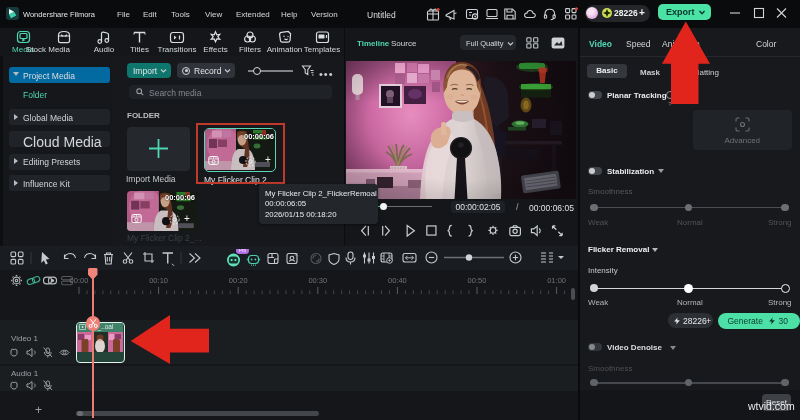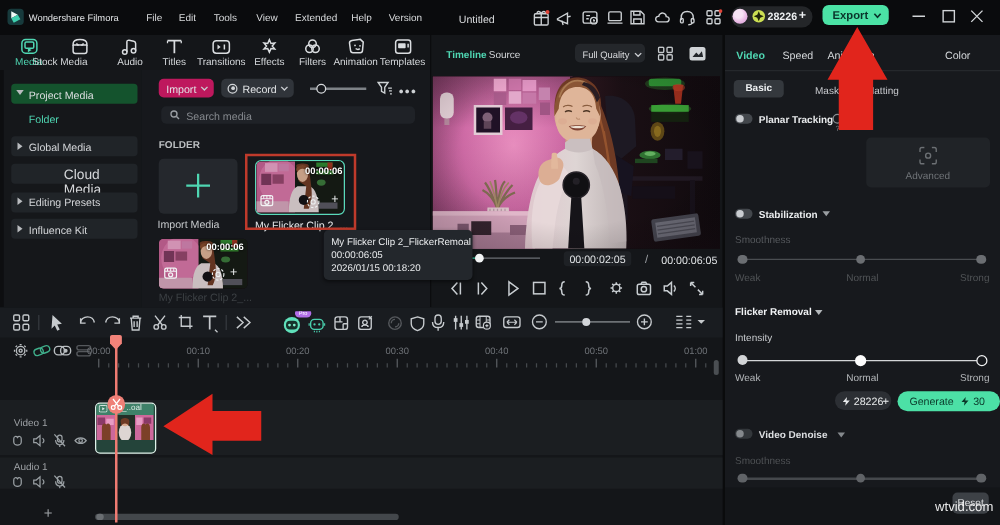--- a/index.html
+++ b/index.html
@@ -199,48 +199,48 @@
     <div class="abs" style="left:89px;top:17px;width:30px;text-align:center;font-size:8px;color:#d5d8db;">Audio</div>
     <div class="abs" style="left:125px;top:17px;width:29px;text-align:center;font-size:8px;color:#d5d8db;">Titles</div>
     <div class="abs" style="left:153px;top:17px;width:48px;text-align:center;font-size:8px;color:#d5d8db;">Transitions</div>
     <div class="abs" style="left:198px;top:17px;width:35px;text-align:center;font-size:8px;color:#d5d8db;">Effects</div>
     <div class="abs" style="left:234px;top:17px;width:32px;text-align:center;font-size:8px;color:#d5d8db;">Filters</div>
     <div class="abs" style="left:266px;top:17px;width:37px;text-align:center;font-size:8px;color:#d5d8db;">Animation</div>
     <div class="abs" style="left:299px;top:17px;width:46px;text-align:center;font-size:8px;color:#d5d8db;">Templates</div>
   </div>
 
   <div class="abs" id="sidebar" style="left:0;top:56px;width:113px;height:190px;background:#15171a;">
-    <div class="abs" style="left:9px;top:11px;width:101px;height:16px;border-radius:3px;background:#14532d;">
+    <div class="abs" style="left:9px;top:11px;width:101px;height:16px;border-radius:3px;background:#0369a1;">
       <span class="abs" style="left:4px;top:5px;width:0;height:0;border-left:3.5px solid transparent;border-right:3.5px solid transparent;border-top:4.5px solid #b9bcbf;"></span>
       <span class="abs" style="left:14px;top:3.5px;font-size:8.5px;color:#dcdee0;">Project Media</span>
     </div>
     <div class="abs" style="left:23px;top:34px;font-size:8.5px;color:#4fd6b2;">Folder</div>
     <div class="abs" style="left:9px;top:53px;width:101px;height:16px;border-radius:3px;background:#202428;">
       <span class="abs" style="left:5px;top:4.5px;width:0;height:0;border-top:3.5px solid transparent;border-bottom:3.5px solid transparent;border-left:4.5px solid #b9bcbf;"></span>
       <span class="abs" style="left:14px;top:3.5px;font-size:8.5px;color:#d4d6d9;">Global Media</span>
     </div>
     <div class="abs" style="left:9px;top:74.5px;width:101px;height:16px;border-radius:3px;background:#202428;">
-      <span class="abs" style="left:14px;top:3.5px;font-size:11px;color:#d4d6d9;margin-left:28px;">Cloud Media</span>
+      <span class="abs" style="left:14px;top:3.5px;font-size:14px;color:#d4d6d9;">Cloud Media</span>
     </div>
     <div class="abs" style="left:9px;top:97.5px;width:101px;height:16px;border-radius:3px;background:#202428;">
       <span class="abs" style="left:5px;top:4.5px;width:0;height:0;border-top:3.5px solid transparent;border-bottom:3.5px solid transparent;border-left:4.5px solid #b9bcbf;"></span>
       <span class="abs" style="left:14px;top:3.5px;font-size:8.5px;color:#d4d6d9;">Editing Presets</span>
     </div>
     <div class="abs" style="left:9px;top:119px;width:101px;height:16px;border-radius:3px;background:#202428;">
       <span class="abs" style="left:5px;top:4.5px;width:0;height:0;border-top:3.5px solid transparent;border-bottom:3.5px solid transparent;border-left:4.5px solid #b9bcbf;"></span>
       <span class="abs" style="left:14px;top:3.5px;font-size:8.5px;color:#d4d6d9;">Influence Kit</span>
     </div>
   </div>
 
   <div class="abs" style="left:0;top:56px;width:3px;height:190px;background:#0d0e10;"></div>
   <div class="abs" style="left:113px;top:56px;width:1px;height:190px;background:#101214;"></div>
 
   <div class="abs" id="mediapanel" style="left:113px;top:56px;width:232px;height:190px;background:#16181c;">
 
-    <div class="abs" style="left:14px;top:7px;width:44px;height:15px;border-radius:4px;background:#be185d;">
+    <div class="abs" style="left:14px;top:7px;width:44px;height:15px;border-radius:4px;background:#0f766e;">
       <span class="abs" style="left:6px;top:3px;font-size:8.5px;color:#e2e4e6;">Import</span>
       <svg class="abs" style="left:33px;top:5px;" width="7" height="6" viewBox="0 0 7 6">
           <path d="M1 1.5 L3.5 4 L6 1.5" stroke="#c9ccd0" stroke-width="1.1" fill="none"></path>
         </svg>
     </div>
 
     <div class="abs" style="left:64px;top:7px;width:58px;height:15px;border-radius:4px;background:#30343a;">
       <span class="abs" style="left:5px;top:3.5px;width:8px;height:8px;border:1px solid #d2d5d8;border-radius:50%;"></span>
       <span class="abs" style="left:7.5px;top:6px;width:3px;height:3px;background:#d2d5d8;border-radius:50%;"></span>
       <span class="abs" style="left:17px;top:3px;font-size:8.5px;color:#e2e4e6;">Record</span>
@@ -531,21 +531,21 @@
 
   <div class="abs" id="rightpanel" style="left:578px;top:28px;width:222px;height:392px;background:#17191d;border-left:2px solid #0a0b0c;">
 
     <div class="abs" style="left:9px;top:11px;font-size:8.5px;font-weight:bold;color:#4fd6b2;">Video</div>
     <div class="abs" style="left:46px;top:11px;font-size:8.5px;color:#d5d8db;">Speed</div>
     <div class="abs" style="left:82px;top:11px;font-size:8.5px;color:#d5d8db;">Animation</div>
     <div class="abs" style="left:135px;top:11px;font-size:8.5px;color:#d5d8db;margin-left:41px;">Color</div>
     <div class="abs" style="left:0;top:27.5px;width:220px;height:1px;background:#25282c;"></div>
 
     <div class="abs" style="left:7px;top:36px;width:40px;height:14px;border-radius:3.5px;background:#34383d;text-align:center;font-size:8px;font-weight:bold;color:#eef0f2;line-height:14px;">Basic</div>
-    <div class="abs" style="left:72px;top:39.5px;font-size:8px;color:#caccd0;">Mask</div>
+    <div class="abs" style="left:60px;top:39.5px;font-size:8px;color:#caccd0;font-weight:bold;">Mask</div>
     <div class="abs" style="left:103px;top:39.5px;font-size:8px;color:#caccd0;">AI Matting</div>
 
     <div class="abs" style="left:8px;top:63px;width:14px;height:7.5px;border-radius:4px;background:#43474c;">
       <span class="abs" style="left:0.5px;top:0.5px;width:6.5px;height:6.5px;border-radius:50%;background:#c9ccd0;"></span>
     </div>
     <div class="abs" style="left:27px;top:63px;font-size:8px;font-weight:bold;color:#e9ebed;">Planar Tracking</div>
     <div class="abs" style="left:86px;top:62.5px;width:8px;height:8px;border-radius:50%;border:1px solid #8a8e92;text-align:center;">
       <span style="font-size:6px;color:#8a8e92;line-height:8px;">?</span>
     </div>
 

